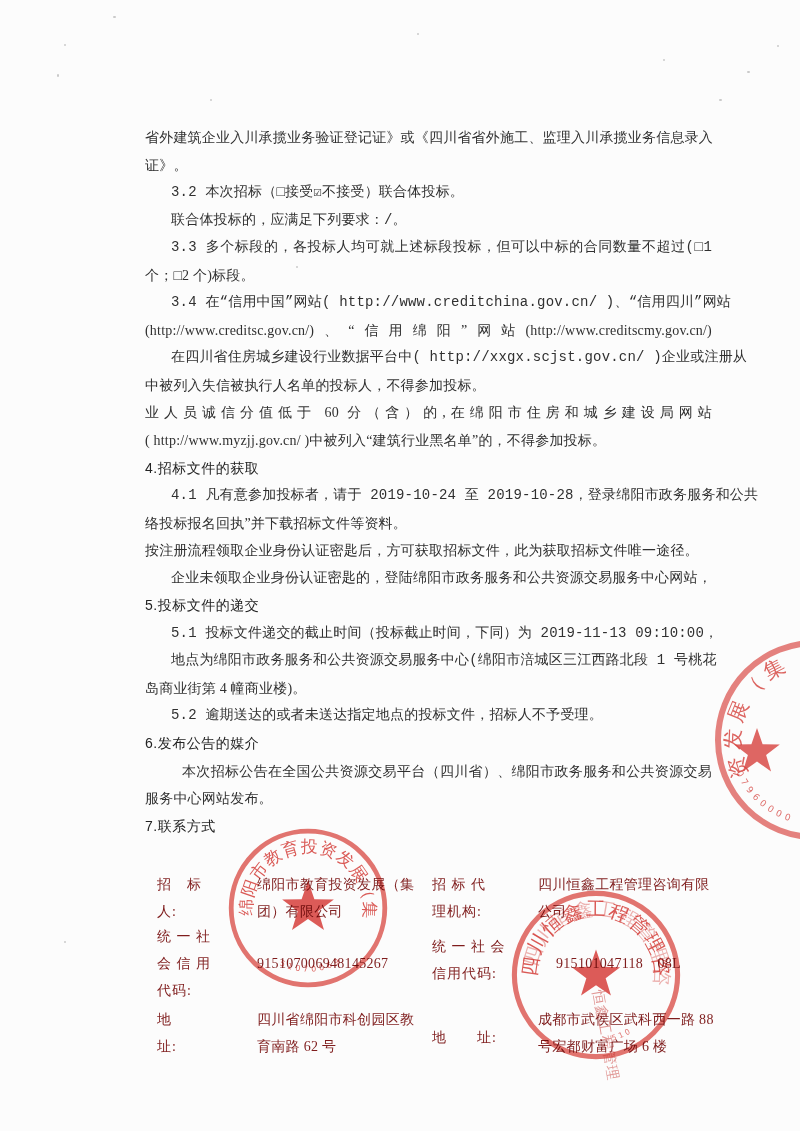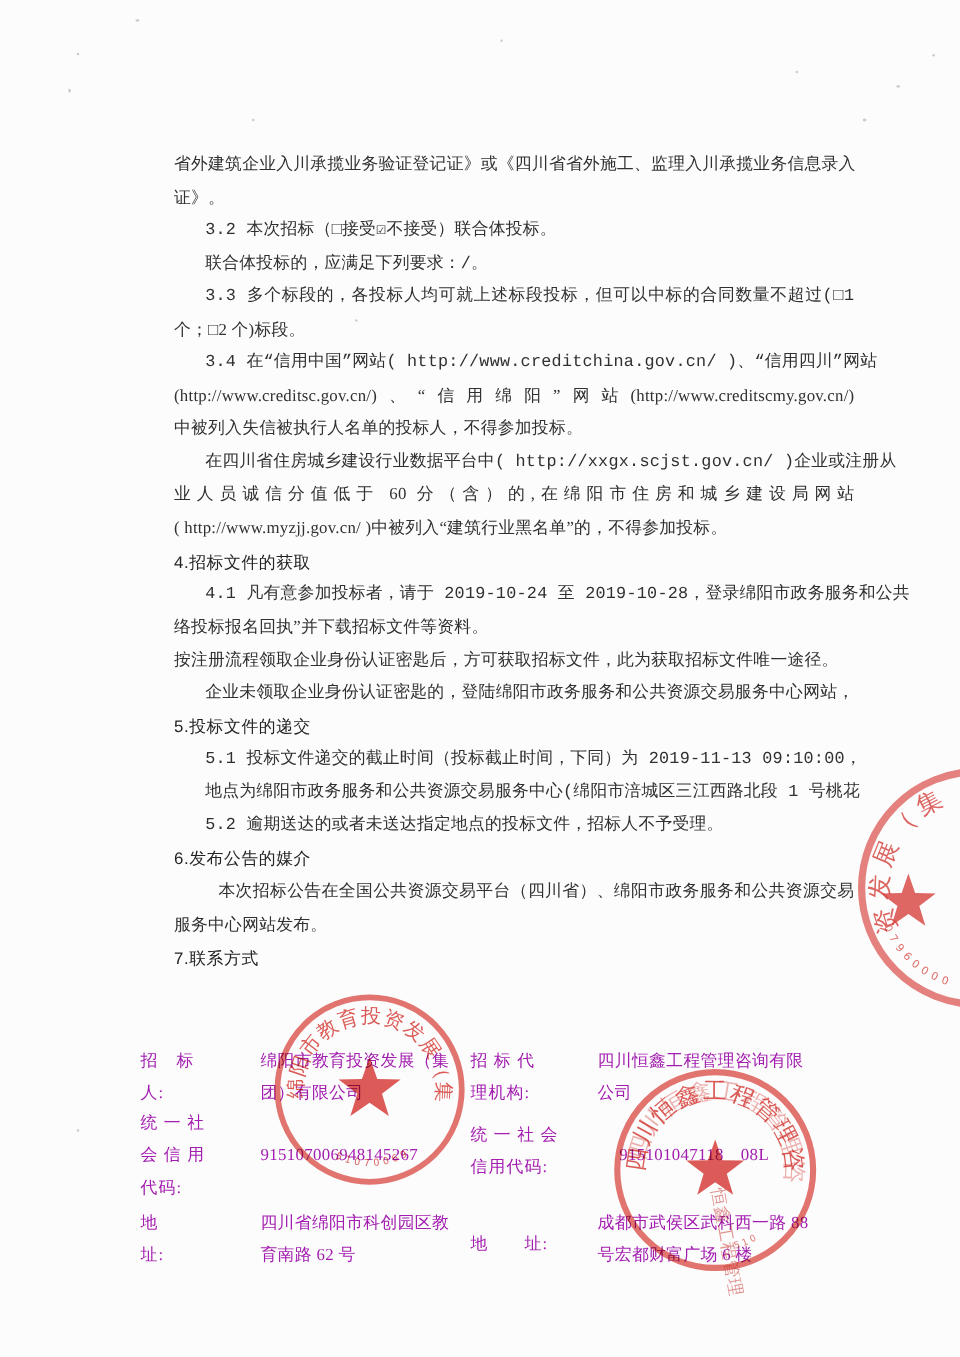--- a/index.html
+++ b/index.html
@@ -19,21 +19,21 @@
   .ln.j { text-align:justify; text-align-last:justify; }
   .ln.i1 { padding-left:26px;font-family:Liberation Mono, monospace; }
   .ln.i2 { padding-left:37px; }
   .ln.hdr {
     font-family:"Liberation Sans","DejaVu Sans",sans-serif;
     font-weight:400; color:#232323; letter-spacing:0.5px;
   }
   
   .cell {
     position:absolute; white-space:pre-line; font-size:14px;
-    line-height:27px; color:#a21caf; letter-spacing:0.3px;
+    line-height:27px; color:#7f1d1d; letter-spacing:0.3px;margin-left:40px;
   }
   .cell.lbl { letter-spacing:1px; }
   
   .seal { position:absolute; mix-blend-mode:multiply; }
   .seal svg { overflow:visible; display:block; }
   
   .speck { position:absolute; background:#8f8f8f; opacity:0.45; border-radius:1px; }
 </style>
 </head>
 <body>
@@ -54,32 +54,33 @@
 
   <div class="doc-body">
     <div class="ln j">省外建筑企业入川承揽业务验证登记证》或《四川省省外施工、监理入川承揽业务信息录入</div>
     <div class="ln">证》。</div>
     <div class="ln i1">3.2 本次招标（□接受☑不接受）联合体投标。</div>
     <div class="ln i1">联合体投标的，应满足下列要求：/。</div>
     <div class="ln i1 j">3.3 多个标段的，各投标人均可就上述标段投标，但可以中标的合同数量不超过(□1</div>
     <div class="ln">个；□2 个)标段。</div>
     <div class="ln i1 j">3.4 在“信用中国”网站( http://www.creditchina.gov.cn/ )、“信用四川”网站</div>
     <div class="ln j">(http://www.creditsc.gov.cn/)、“信用绵阳”网站(http://www.creditscmy.gov.cn/)</div>
+    <div class="ln i1 j">在四川省住房城乡建设行业数据平台中( http://xxgx.scjst.gov.cn/ )企业或注册从</div>
     <div class="ln">中被列入失信被执行人名单的投标人，不得参加投标。</div>
-    <div class="ln i1 j">在四川省住房城乡建设行业数据平台中( http://xxgx.scjst.gov.cn/ )企业或注册从</div>
     <div class="ln j">业人员诚信分值低于 60 分（含）的,在绵阳市住房和城乡建设局网站</div>
     <div class="ln">( http://www.myzjj.gov.cn/ )中被列入“建筑行业黑名单”的，不得参加投标。</div>
     <div class="ln hdr">4.招标文件的获取</div>
     <div class="ln i1 j">4.1 凡有意参加投标者，请于 2019-10-24 至 2019-10-28，登录绵阳市政务服务和公共</div>
     <div class="ln">络投标报名回执”并下载招标文件等资料。</div>
     <div class="ln">按注册流程领取企业身份认证密匙后，方可获取招标文件，此为获取招标文件唯一途径。</div>
     <div class="ln i1 j">企业未领取企业身份认证密匙的，登陆绵阳市政务服务和公共资源交易服务中心网站，</div>
     <div class="ln hdr">5.投标文件的递交</div>
     <div class="ln i1">5.1 投标文件递交的截止时间（投标截止时间，下同）为 2019-11-13 09:10:00，</div>
     <div class="ln i1 j">地点为绵阳市政务服务和公共资源交易服务中心(绵阳市涪城区三江西路北段 1 号桃花</div>
+    <div class="ln">岛商业街第 4 幢商业楼)。</div>
     <div class="ln i1">5.2 逾期送达的或者未送达指定地点的投标文件，招标人不予受理。</div>
     <div class="ln hdr">6.发布公告的媒介</div>
     <div class="ln i2 j">本次招标公告在全国公共资源交易平台（四川省）、绵阳市政务服务和公共资源交易</div>
     <div class="ln">服务中心网站发布。</div>
     <div class="ln hdr">7.联系方式</div>
   </div>
 
   <div class="cell lbl" style="left:117px;top:871px;width:66px">招　标
 人:</div>
   <div class="cell" style="left:217px;top:871px;width:180px">绵阳市教育投资发展（集

